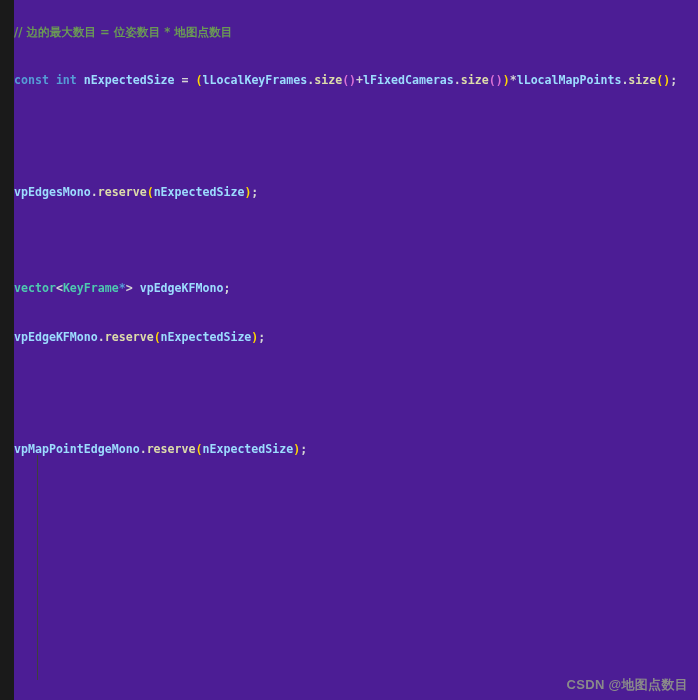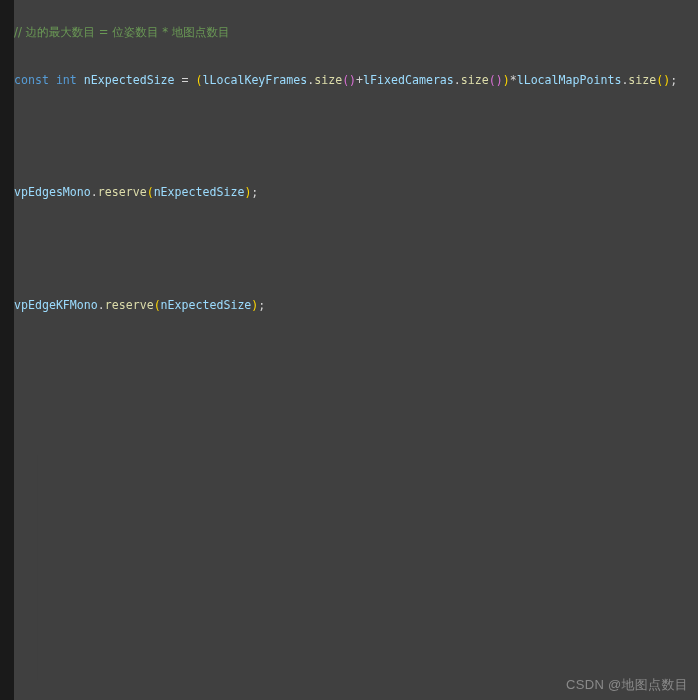--- a/index.html
+++ b/index.html
@@ -11,23 +11,24 @@
   body {
     width: 698px;
     height: 700px;
     overflow: hidden;
     font-family: "DejaVu Sans Mono", "Liberation Mono", monospace;
   }
   #editor {
     position: relative;
     width: 698px;
     height: 700px;
-    background: #404040;
+    background: #4c1d95;
     box-sizing: border-box;
     overflow: hidden;
+    font-weight: bold;
   }
   #gutter {
     position: absolute;
     left: 0;
     top: 0;
     width: 14px;
     height: 700px;
     background: #1a1a1a;
   }
   #code {
@@ -94,26 +95,28 @@
 
 <div class="ln"><span class="kw">const</span><span class="pl"> </span><span class="kw">int</span><span class="pl"> </span><span class="var">nExpectedSize</span><span class="pl"> = </span><span class="p1">(</span><span class="var">lLocalKeyFrames</span><span class="pl">.</span><span class="fn">size</span><span class="p2">(</span><span class="p2">)</span><span class="pl">+</span><span class="var">lFixedCameras</span><span class="pl">.</span><span class="fn">size</span><span class="p2">(</span><span class="p2">)</span><span class="p1">)</span><span class="pl">*</span><span class="var">lLocalMapPoints</span><span class="pl">.</span><span class="fn">size</span><span class="p1">(</span><span class="p1">)</span><span class="pl">;</span></div>
 
 <div class="ln">&nbsp;</div>
 
 
 <div class="ln"><span class="var">vpEdgesMono</span><span class="pl">.</span><span class="fn">reserve</span><span class="p1">(</span><span class="var">nExpectedSize</span><span class="p1">)</span><span class="pl">;</span></div>
 
 <div class="ln">&nbsp;</div>
 
+<div class="ln"><span class="typ">vector</span><span class="pl">&lt;</span><span class="typ">KeyFrame</span><span class="kw">*</span><span class="pl">&gt; </span><span class="var">vpEdgeKFMono</span><span class="pl">;</span></div>
 
 <div class="ln"><span class="var">vpEdgeKFMono</span><span class="pl">.</span><span class="fn">reserve</span><span class="p1">(</span><span class="var">nExpectedSize</span><span class="p1">)</span><span class="pl">;</span></div>
 
 <div class="ln">&nbsp;</div>
 
 
+<div class="ln"><span class="var">vpMapPointEdgeMono</span><span class="pl">.</span><span class="fn">reserve</span><span class="p1">(</span><span class="var">nExpectedSize</span><span class="p1">)</span><span class="pl">;</span></div>
 
 <div class="ln">&nbsp;</div>
 
 
 
 <div class="ln">&nbsp;</div>
 
 
 
 

